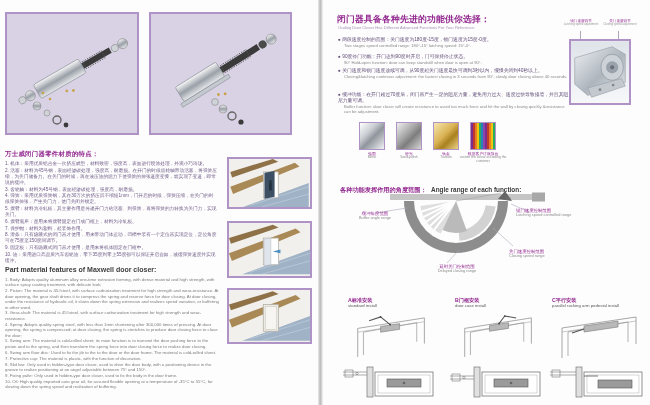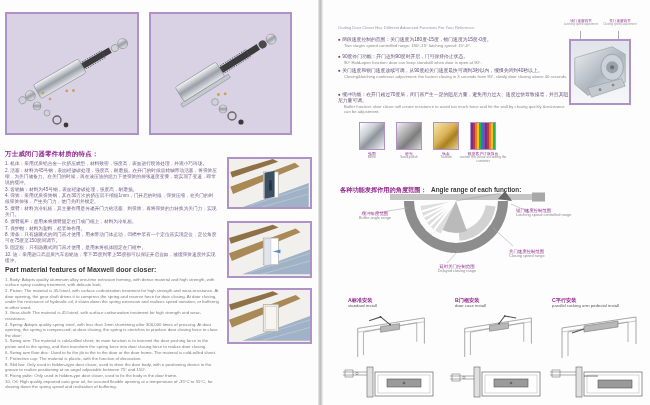--- a/index.html
+++ b/index.html
@@ -215,20 +215,21 @@
       <rect x="36" y="14" width="16" height="28" fill="#eceae5" stroke="#b5b0a6" stroke-width=".8"></rect>
       <rect x="38" y="16" width="12" height="24" fill="#f7f5f1" stroke="#c5c0b6" stroke-width=".5"></rect>
     </svg>
   </div>
 </div>
 
 <div class="page-divider"></div>
 
 <div class="abs" style="left:323px;top:0;width:327px;height:405px;">
 
+  <div class="abs r-header-cn" style="left:14px;top:14px;">闭门器具备各种先进的功能供你选择：</div>
   <div class="abs r-header-en" style="left:15px;top:25px;">Ouding Door Closer Has Different Advanced Functions For Your Reference:</div>
 
   <div class="feature" style="left:15px;top:37px;">
     <div class="cn">● 两段速度控制的范围：关门速度为180度-15度，锁门速度为15度-0度。</div>
     <div class="en">Two stages speed controlled range: 180°-15° latching speed: 15°-0°.</div>
   </div>
   <div class="feature" style="left:15px;top:54px;">
     <div class="cn">● 90度停门功能：开门达到90度时开启，门可保持停止状态。</div>
     <div class="en">90° Hold-open function: door can keep standstill when door is open at 90°.</div>
   </div>

